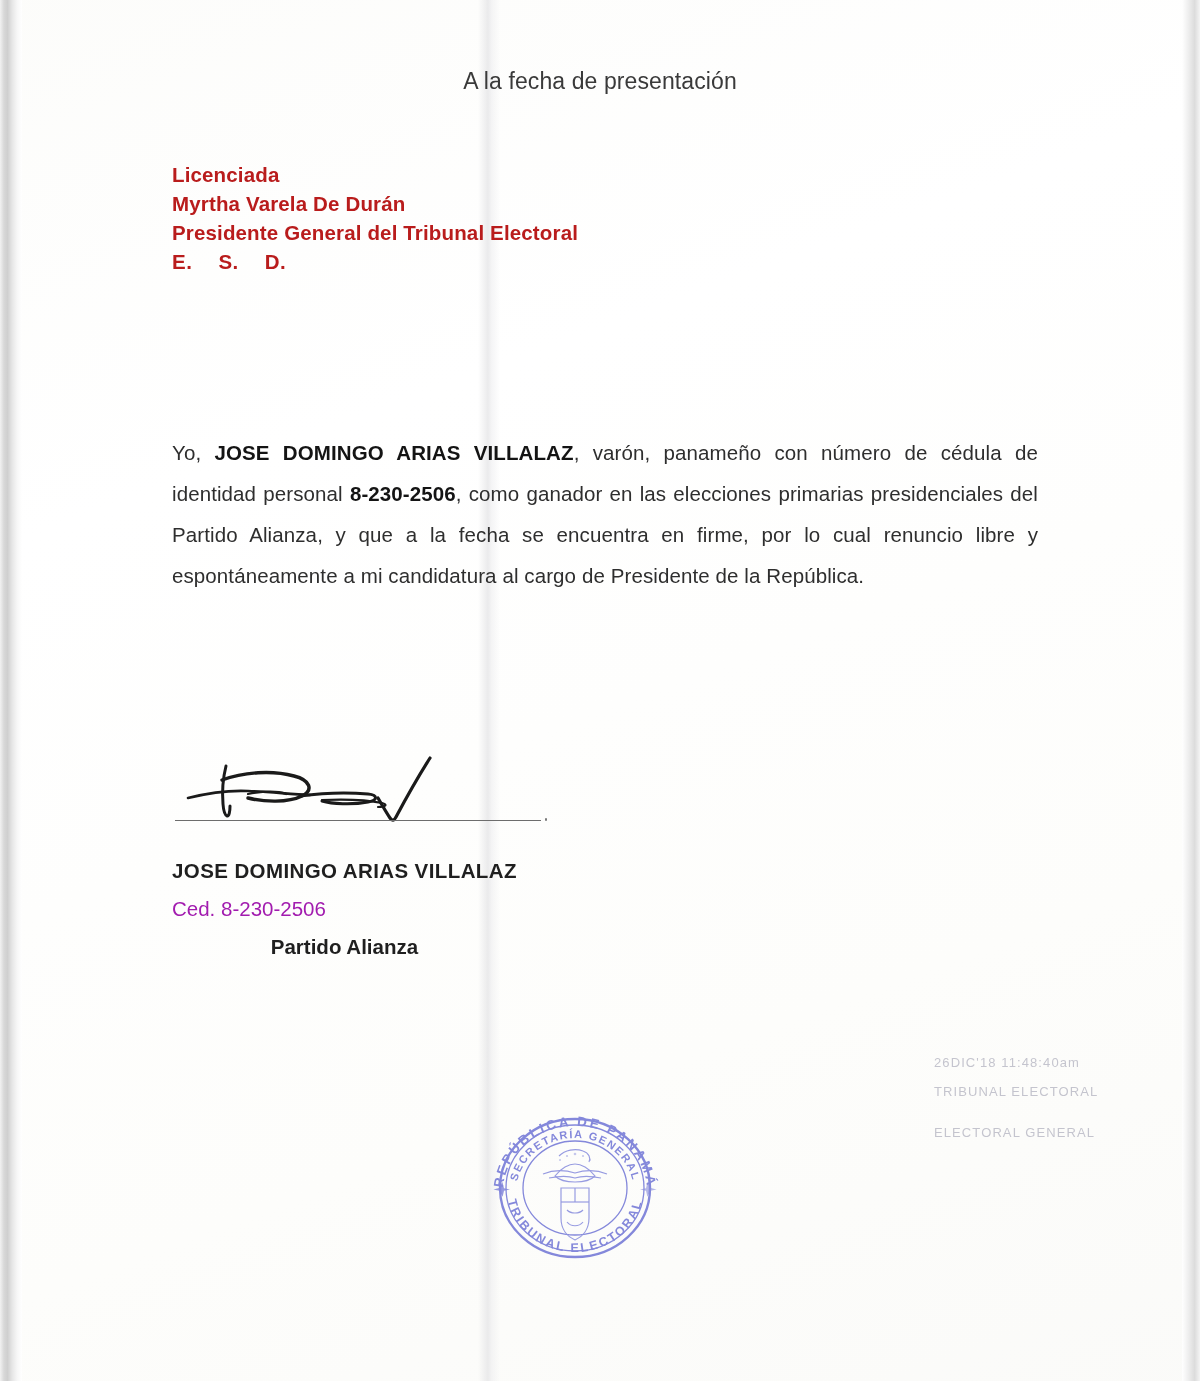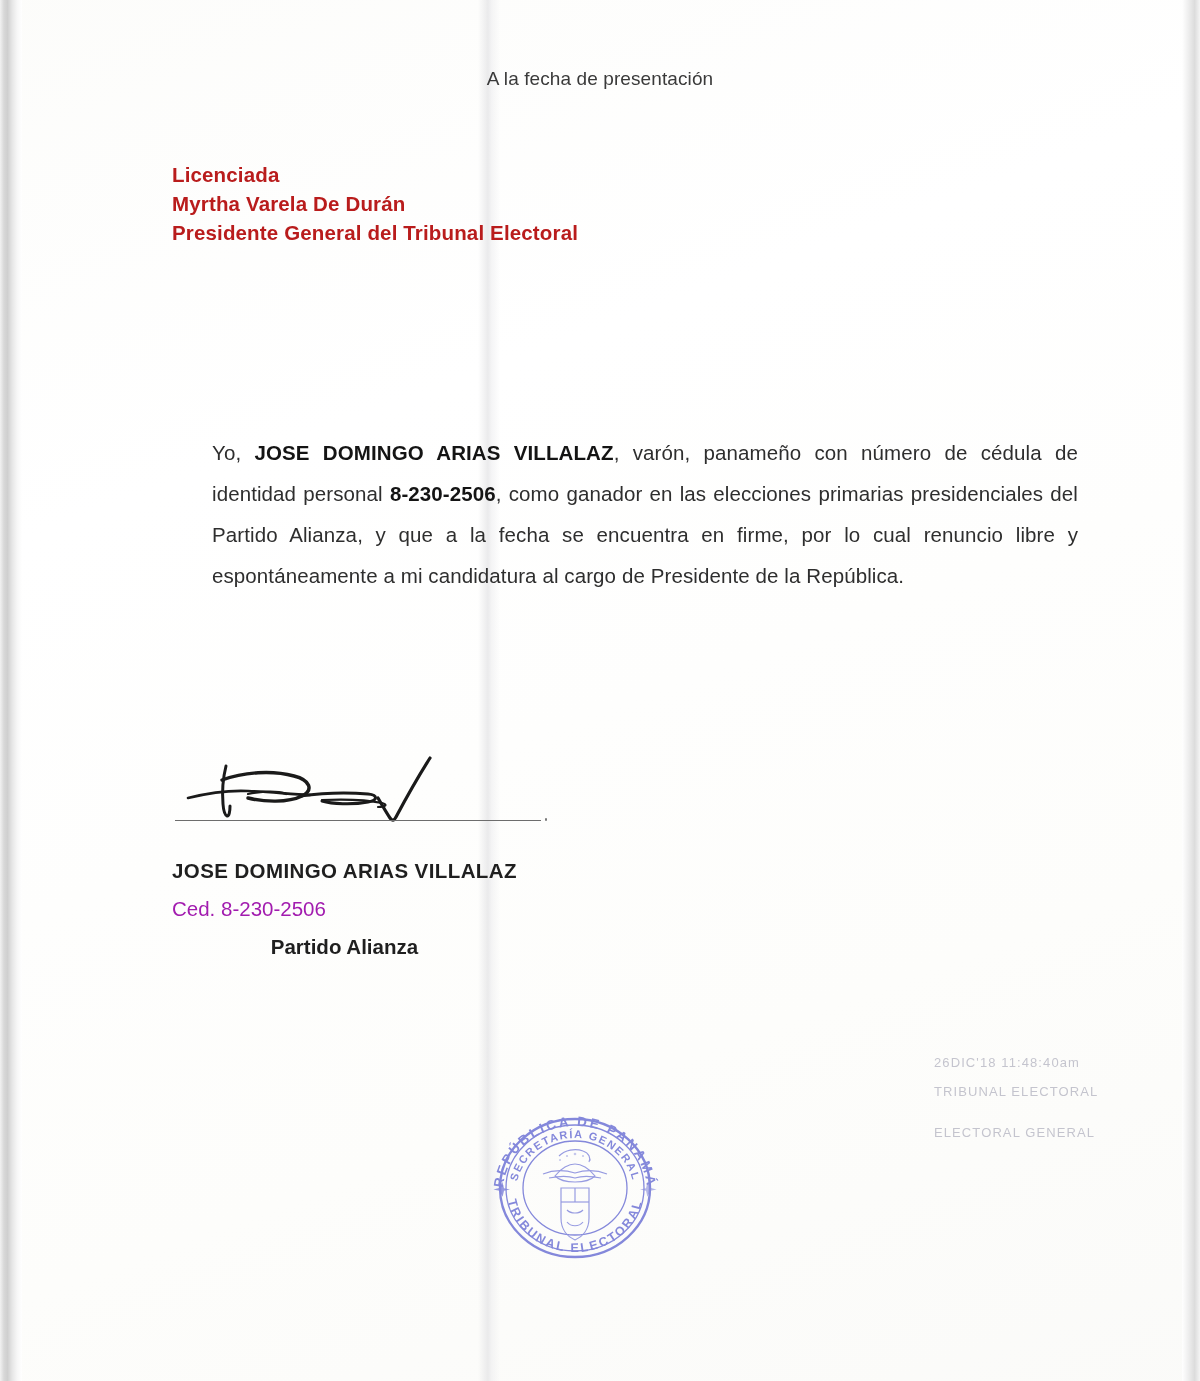--- a/index.html
+++ b/index.html
@@ -64,21 +64,21 @@
   .doc-text {
     position: absolute;
     color: #2b2b2b;
     -webkit-font-smoothing: antialiased;
   }
 
   #header-date {
     top: 68px;
     left: 0; right: 0;
     text-align: center;
-    font-size: 19px;
+    font-size: 23px;
     color: #3a3a3a;
     letter-spacing: 0.1px;
   }
 
   #addressee {
     top: 160px;
     left: 172px;
     font-weight: bold;
     font-size: 20.5px;
     line-height: 29px;
@@ -91,21 +91,20 @@
   #body-paragraph {
     top: 432px;
     left: 172px;
     width: 866px;
     font-size: 20.5px;
     line-height: 41px;
     text-align: justify;
     text-justify: inter-word;
     color: #2e2e2e;
     letter-spacing: 0.1px;
-    margin-left: 40px;
   }
   #body-paragraph b { color: #141414; font-weight: bold; }
 
   
   #signature-area {
     position: absolute;
     top: 752px;
     left: 172px;
     width: 420px;
     height: 72px;
@@ -174,20 +173,21 @@
 
   <div class="paper-tint"></div>
   <div class="crease"></div>
 
   <div class="doc-text" id="header-date">A la fecha de presentación</div>
 
   <div class="doc-text" id="addressee">
     <div>Licenciada</div>
     <div>Myrtha Varela De Durán</div>
     <div>Presidente General del Tribunal Electoral</div>
+    <div class="esd"><span>E.</span><span class="sp"></span><span>S.</span><span class="sp"></span><span>D.</span></div>
   </div>
 
   <div class="doc-text" id="body-paragraph"><span>Yo, </span><b>JOSE DOMINGO ARIAS VILLALAZ</b><span>, varón, panameño con número de cédula de identidad personal </span><b>8-230-2506</b><span>, como ganador en las elecciones primarias presidenciales del Partido Alianza, y que a la fecha se encuentra en firme, por lo cual renuncio libre y espontáneamente a mi candidatura al cargo de Presidente de la República.</span></div>
 
   <div id="signature-area">
     <svg id="signature-mark" viewBox="0 0 400 76" xmlns="http://www.w3.org/2000/svg">
       <g fill="none" stroke="#1a1a1a" stroke-linecap="round" stroke-linejoin="round">
         <path d="M6 50 C 26 45, 44 42, 66 43 C 88 44, 108 46, 128 47" stroke-width="2.6"></path>
         <path d="M44 18 C 41 30, 40 44, 41 56 C 41.5 63, 43 67, 45 68
                  C 47 68.5, 48 64, 48 58" stroke-width="3"></path>

